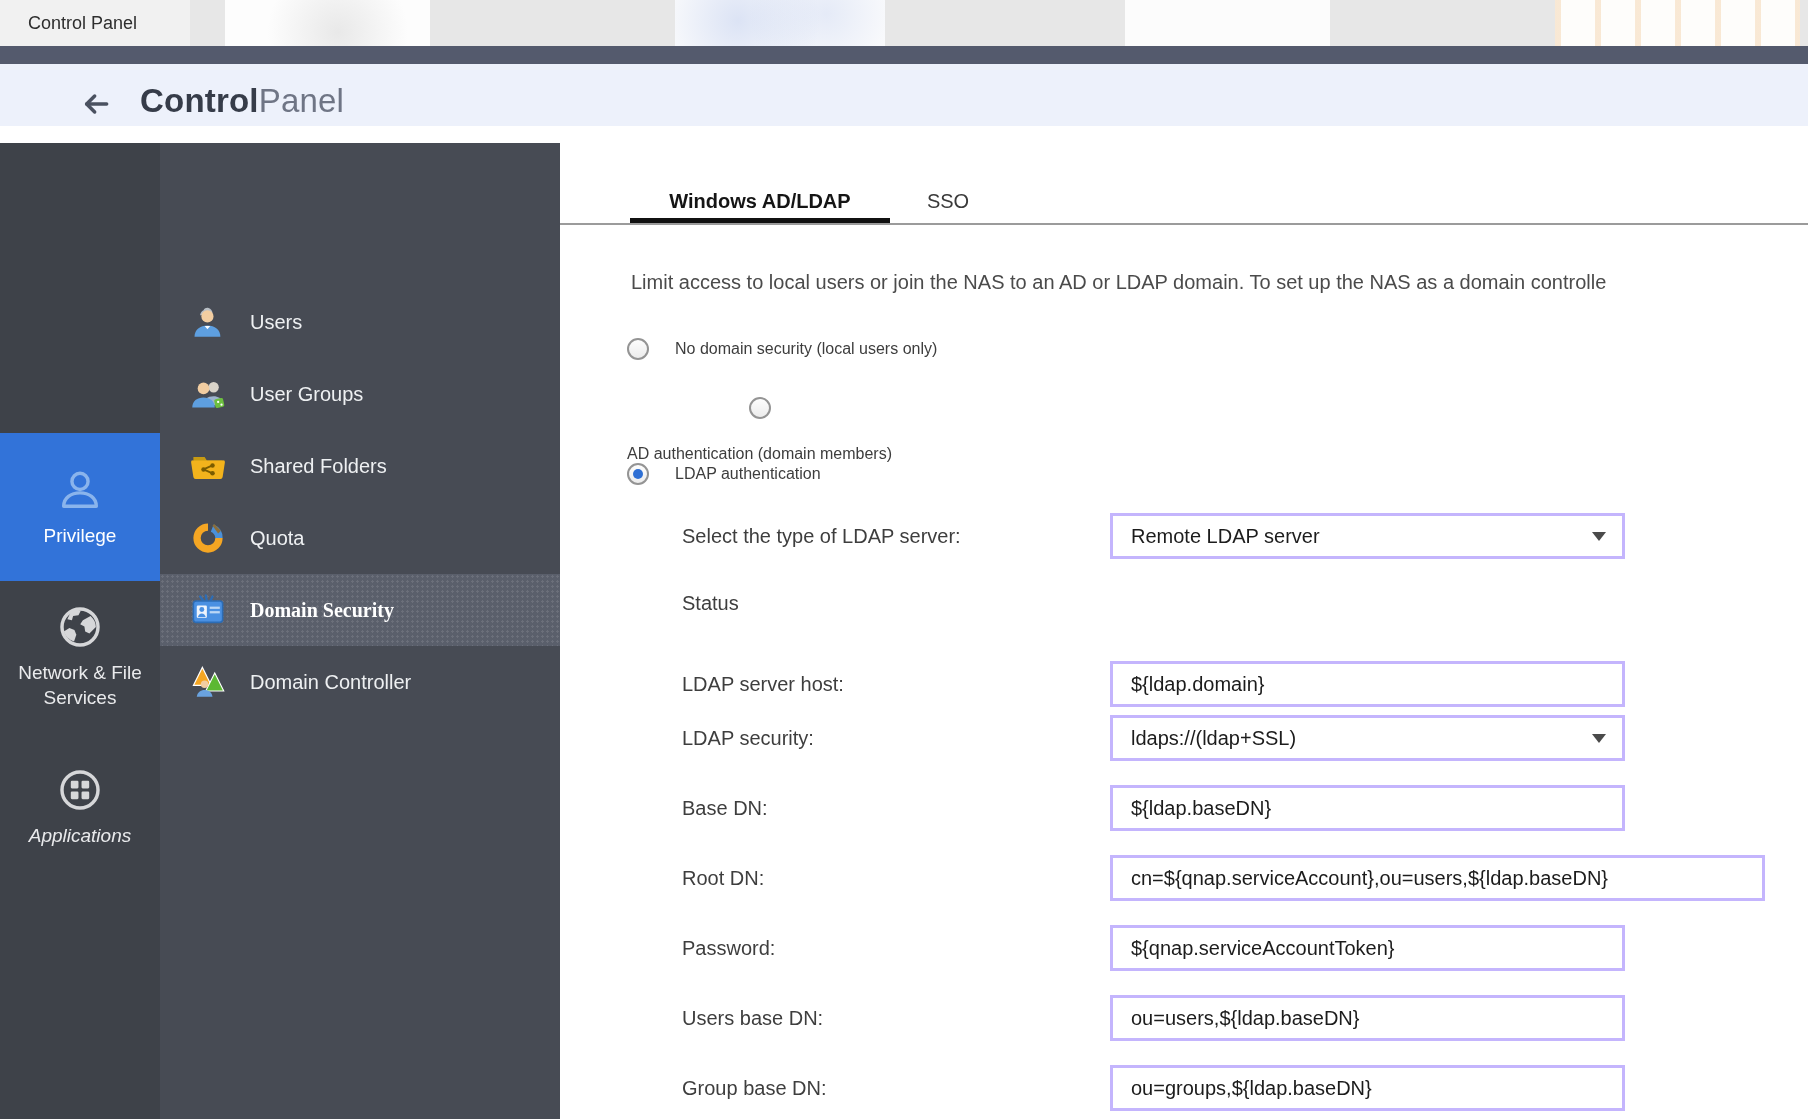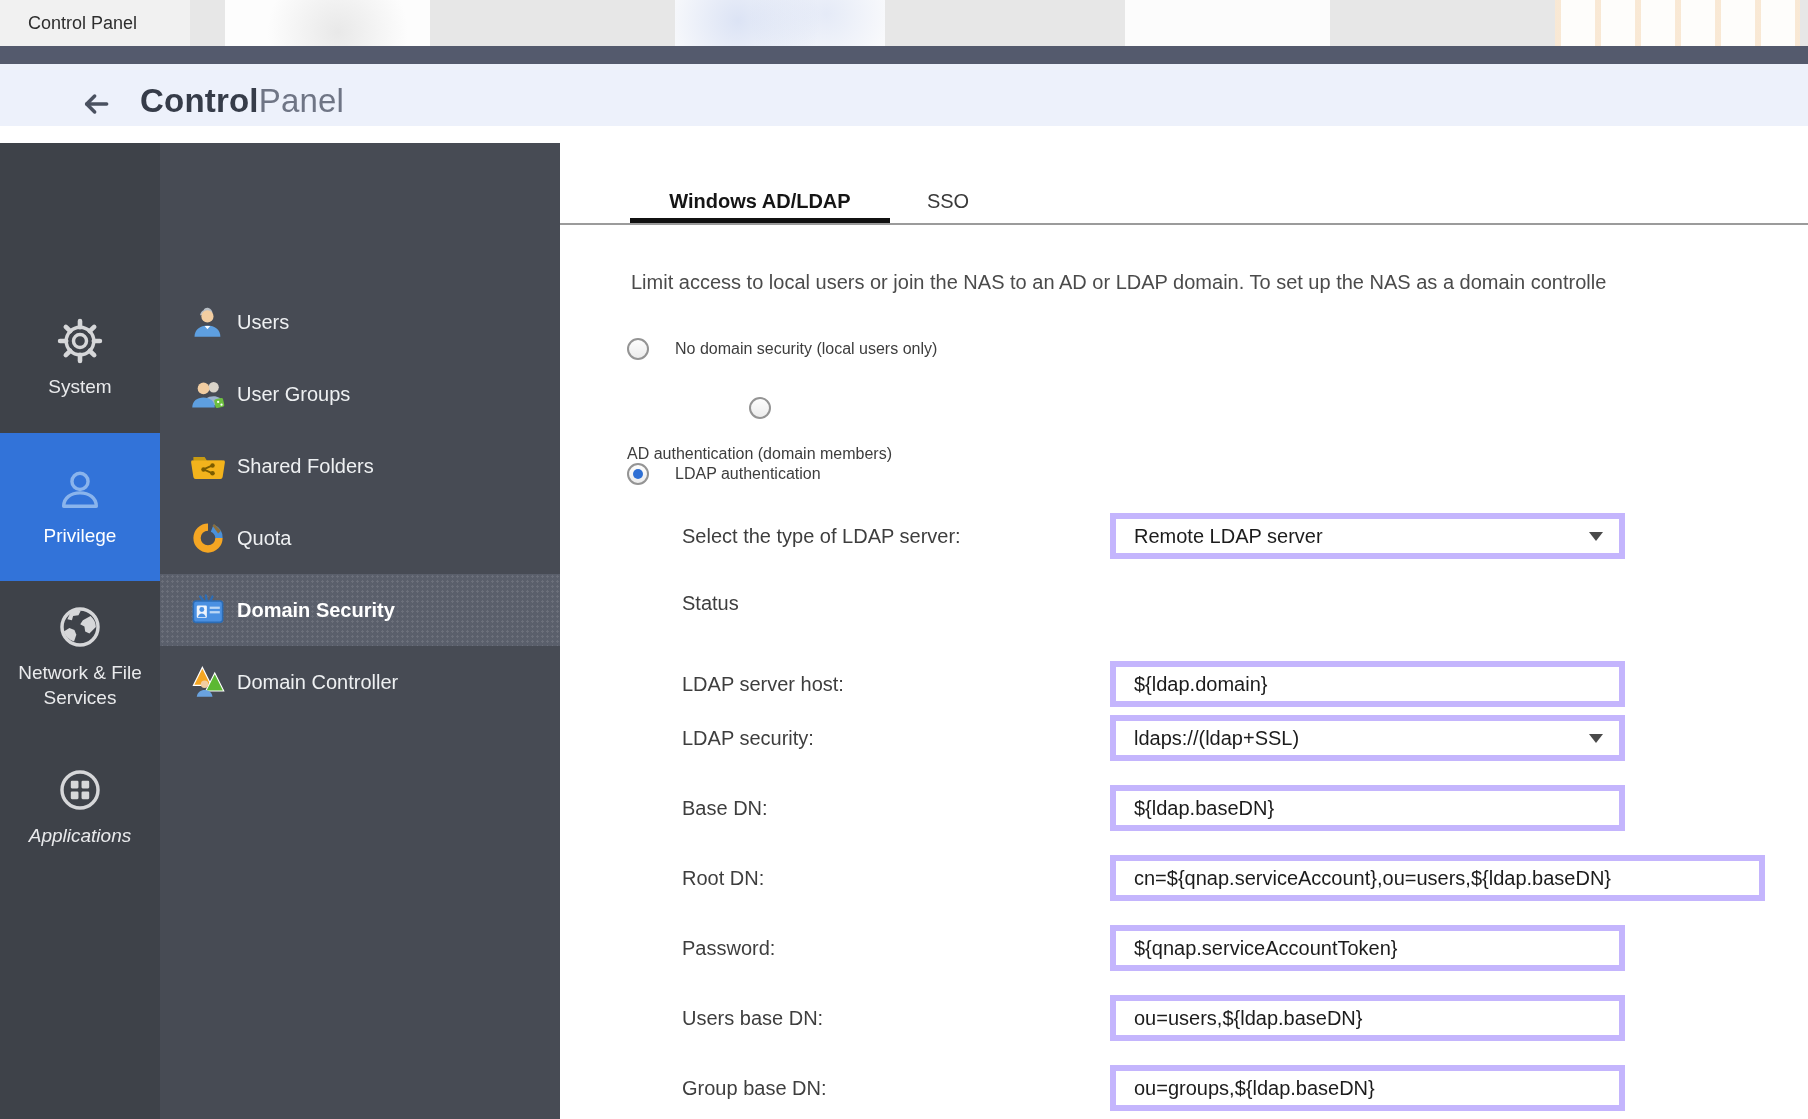--- a/index.html
+++ b/index.html
@@ -39,26 +39,26 @@
               align-items:center; justify-content:center; gap:10px; color:#e9eaec; cursor:pointer; }
   .nav-item .lbl { font-size:19px; line-height:25px; text-align:center; }
   .nav-item.system { top:155px; height:120px; }
   .nav-item.privilege { top:290px; height:148px; background:#3273d9; color:#ffffff; }
   .nav-item.network { top:444px; height:140px; }
   .nav-item.apps { top:599px; height:130px;font-style:italic; }
 
   
   .menu { position:absolute; left:160px; top:143px; width:400px; height:976px; background:#474b54; }
   .menu-item { position:absolute; left:0; width:400px; height:72px; display:flex; align-items:center;
-               padding-left:30px; gap:11px; cursor:pointer; }
+               padding-left:30px; gap:24px; cursor:pointer; }
   .menu-item .lbl { font-size:20px; color:#eef0f2; }
   .menu-item.selected { background:#5a5f6b;
       background-image:radial-gradient(rgba(255,255,255,.10) 1px, rgba(255,255,255,0) 1.4px);
       background-size:5px 5px; }
-  .menu-item.selected .lbl { font-weight:700; color:#ffffff; }
+  .menu-item.selected .lbl { font-weight:700; color:#ffffff;font-family:Liberation Serif, serif; }
   .micon { width:36px; height:36px; flex:0 0 36px; }
 
   
   .content { position:absolute; left:560px; top:143px; width:1248px; height:976px; background:#fff; }
   .tabline { position:absolute; left:0; top:80px; width:1248px; height:2px; background:#9b9b9b; }
   .tab { position:absolute; top:38px; height:40px; line-height:40px; text-align:center;
          font-size:20px; color:#3a3a3a; cursor:pointer; }
   .tab.active { font-weight:700; color:#151515; }
   .tab.active::after { content:''; position:absolute; left:0; right:0; bottom:-2px; height:5px; background:#111; }
   .tab.t1 { left:70px; width:260px; }
@@ -76,21 +76,21 @@
   .radio-lbl { font-size:16px; color:#3d3d3d; }
 
   .form-row { position:absolute; left:0; width:1248px; height:46px; }
   .form-row .flabel { position:absolute; left:122px; top:0; height:46px; line-height:46px;
                       font-size:20px; color:#3e3e3e; }
   .fr-type { top:370px; } .fr-status { top:437px; }
   .fr-0 { top:518px;padding-left:23px; } .fr-1 { top:572px; } .fr-2 { top:642px; } .fr-3 { top:712px; }
   .fr-4 { top:782px; } .fr-5 { top:852px; } .fr-6 { top:922px; }
 
   .fvalue { position:absolute; left:550px; top:0; width:515px; height:46px; background:#fff;
-            border:6px solid #c4b5fd; }
+            border:3px solid #c4b5fd; }
   .fvalue.wide { width:655px; }
   input.fld { width:100%; height:100%; border:0; outline:none; padding:0 18px; font-size:20px;
               color:#1c1c1c; font-family:"Liberation Sans", sans-serif; background:transparent; }
   .selectbox { display:flex; align-items:center; cursor:pointer; }
   .selectbox .sval { flex:1; padding:0 18px; font-size:20px; color:#1c1c1c; line-height:44px;
                      white-space:nowrap; overflow:hidden; }
   .caret { width:0; height:0; border-left:7px solid transparent; border-right:7px solid transparent;
            border-top:9px solid #4a4a4a; margin-right:16px; }
 </style>
 </head>
@@ -113,28 +113,20 @@
     <div class="back-btn">
       <svg width="32" height="32" viewBox="0 0 24 24" fill="none" stroke="#4a5160" stroke-width="2.6" stroke-linecap="round" stroke-linejoin="round">
         <path d="M20 12H5"></path>
           <path d="M11 6l-6 6 6 6"></path>
       </svg>
     </div>
     <div class="title"><span class="bold">Control</span><span class="light">Panel</span></div>
   </div>
 
   <div class="nav">
-    <div class="nav-item system">
-      <svg class="nicon" width="46" height="46" viewBox="0 0 24 24" fill="none" stroke="#d6d7d9" stroke-width="1.8" stroke-linecap="round">
-        <circle cx="12" cy="12" r="3.4"></circle>
-          <circle cx="12" cy="12" r="7.2"></circle>
-        <path d="M12 1.6v3.2 M12 19.2v3.2 M1.6 12h3.2 M19.2 12h3.2 M4.6 4.6l2.3 2.3 M17.1 17.1l2.3 2.3 M19.4 4.6l-2.3 2.3 M6.9 17.1l-2.3 2.3" stroke-width="2.4"></path>
-      </svg>
-      <span class="lbl">System</span>
-    </div>
     <div class="nav-item privilege">
       <svg class="nicon" width="46" height="46" viewBox="0 0 24 24" fill="none" stroke="#8ab4ec" stroke-width="1.8" stroke-linecap="round" stroke-linejoin="round">
         <circle cx="12" cy="7.5" r="4.2"></circle>
         <path d="M3.5 20.5c0-4.4 3.8-7 8.5-7s8.5 2.6 8.5 7z"></path>
       </svg>
       <span class="lbl">Privilege</span>
     </div>
     <div class="nav-item network">
       <svg class="nicon" width="46" height="46" viewBox="0 0 24 24">
         <circle cx="12" cy="12" r="9.4" fill="none" stroke="#d6d7d9" stroke-width="1.8"></circle>

